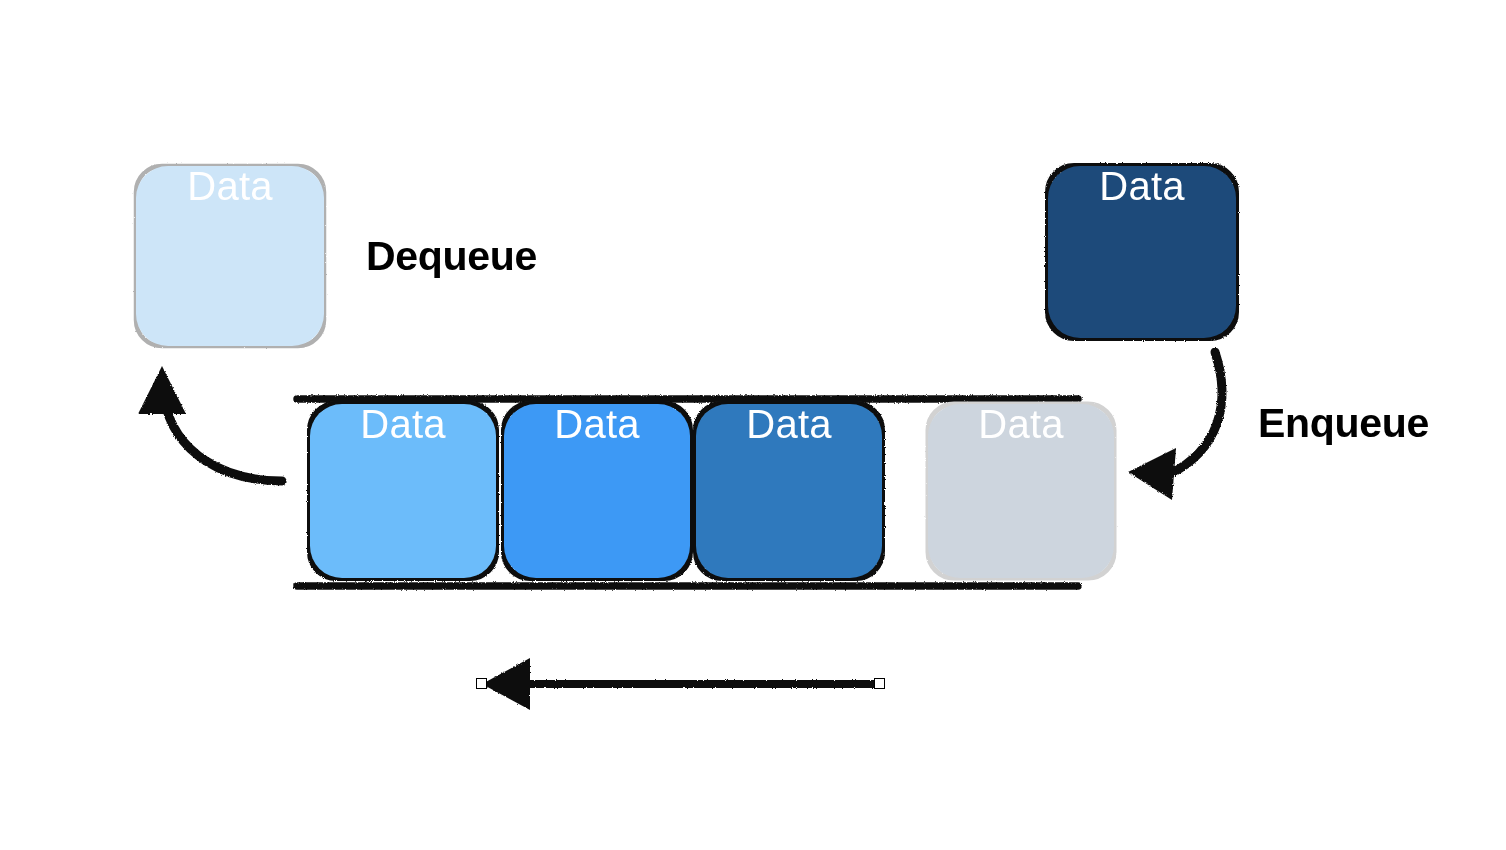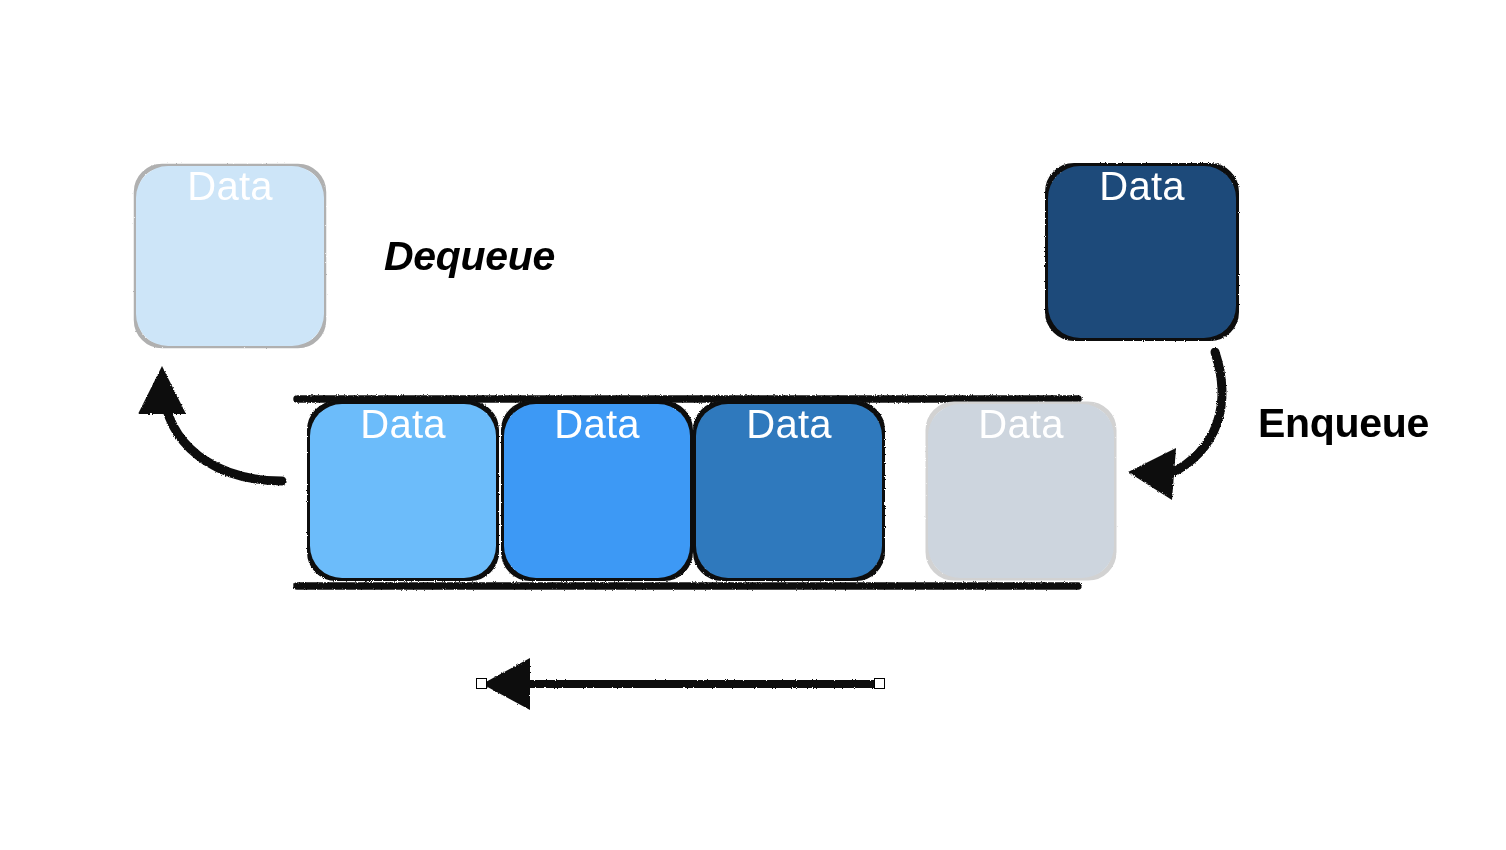--- a/index.html
+++ b/index.html
@@ -67,21 +67,21 @@
 
   .flow-label {
     position: absolute;
     color: #000000;
     font-size: 41px;
     font-weight: 700;
     letter-spacing: -0.3px;
     white-space: nowrap;
     user-select: none;
   }
-  #label-dequeue { left: 384px; top: 233px; font-style: italic; }
+  #label-dequeue { left: 366px; top: 233px; }
   #label-enqueue { left: 1258px; top: 400px; }
 
   .handle {
     position: absolute;
     width: 11px;
     height: 11px;
     background: #ffffff;
     border: 1.6px solid #000000;
     box-sizing: border-box;
   }

